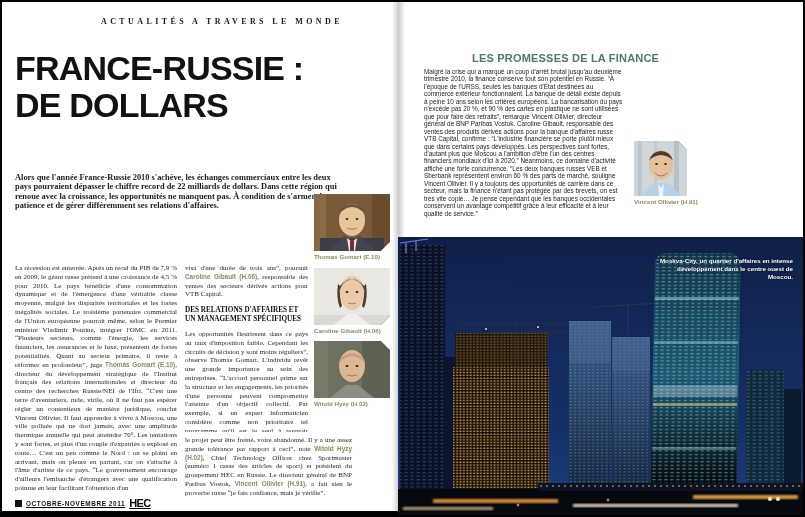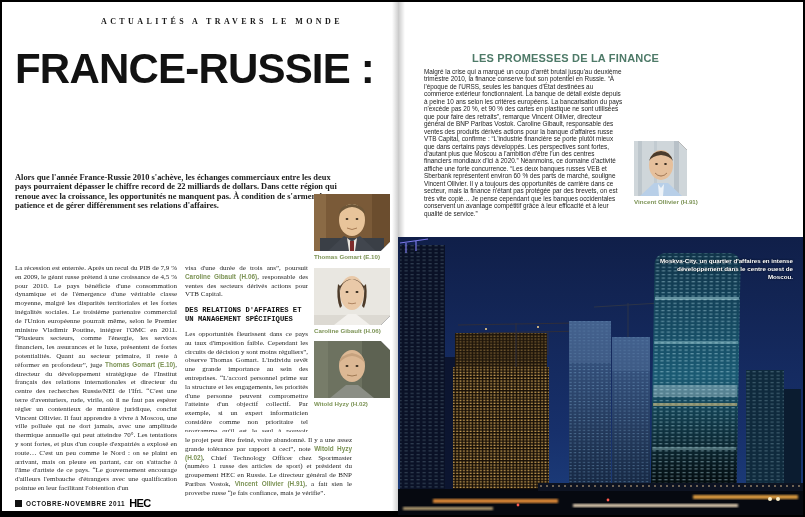--- a/index.html
+++ b/index.html
@@ -9,47 +9,47 @@
   .page-left{left:2px;top:2px;width:396px;height:509px;}
   .page-right{left:398px;top:2px;width:405px;height:513px;}
   .gutter-left{position:absolute;right:0;top:0;width:6px;height:100%;
     background:linear-gradient(270deg,rgba(0,0,0,.18),rgba(0,0,0,0));}
   .gutter-right{position:absolute;left:0;top:0;width:7px;height:235px;
     background:linear-gradient(90deg,rgba(0,0,0,.22),rgba(0,0,0,0));z-index:3;}
 
   
   .kicker{position:absolute;left:62px;top:15px;font-family:"Liberation Serif",serif;
     font-weight:700;font-size:8px;letter-spacing:3.4px;color:#1a1a1a;margin-left:37px;}
-  .headline{position:absolute;left:13px;top:48px;font-weight:800;font-size:42px;
+  .headline{position:absolute;left:13px;top:48px;font-weight:800;font-size:34px;
     line-height:37px;letter-spacing:-.8px;color:#121212;}
   .intro{position:absolute;left:13px;top:171px;width:333px;
     font-family:"Liberation Serif",serif;font-weight:700;font-size:8.4px;
     line-height:9.3px;color:#1c1c1c;}
   .bodycol{font-family:"Liberation Serif",serif;font-size:7px;line-height:8.8px;
     color:#1f1f1f;text-align:justify;}
   .col1{position:absolute;left:13px;top:262px;width:162px;height:243px;overflow:hidden;}
   .col2{position:absolute;left:183px;top:262px;width:123px;height:168px;overflow:hidden;}
-  .col2 .sub{font-family:Liberation Mono, monospace;font-weight:700;font-size:7.2px;
+  .col2 .sub{font-family:Liberation Serif, serif;font-weight:700;font-size:7.2px;
     line-height:8.4px;color:#101010;margin:7px 0;text-align:left;}
   .col2wide{position:absolute;left:183px;top:434px;width:167px;height:72px;overflow:hidden;}
   .hl-name{color:var(--name-green,#7c9355);font-weight:700;font-size:6.4px;
     font-family:"Liberation Sans",sans-serif;}
   .p-top{margin-top:0;}
 
   
   .pcard{position:absolute;width:76px;}
   .pcard .ph{position:relative;width:76px;height:57px;overflow:hidden;}
   .pcard-sm .ph{width:53px;height:55px;}
   .cap{margin-top:2px;font-weight:700;font-size:6.2px;color:var(--name-green,#7c9355);}
   .fold{position:absolute;width:9px;height:9px;}
   .fold-br{right:0;bottom:0;background:linear-gradient(to top left,#fff 48%,#b9b9b9 50%,rgba(0,0,0,0) 53%);}
   .fold-tr{right:0;top:0;background:linear-gradient(to bottom left,#fff 48%,#b9b9b9 50%,rgba(0,0,0,0) 53%);}
 
   
-  .footer{position:absolute;left:13px;top:496px;display:flex;align-items:center;gap:4px;}
+  .footer{position:absolute;left:13px;top:496px;display:flex;align-items:center;gap:4px;text-decoration:underline;}
   .pagebox{width:7px;height:7px;background:#111;display:inline-block;}
   .issue{font-weight:700;font-size:6.4px;letter-spacing:.6px;color:#111;}
   .heclogo{font-weight:900;font-size:11px;letter-spacing:-.6px;color:#000;line-height:1;}
 
   
   .fin-head{position:absolute;left:26px;top:50px;font-weight:700;font-size:11px;
     letter-spacing:.2px;color:var(--heading-green,#4e7a68);padding-left:48px;}
   .fin-body{position:absolute;left:26px;top:66px;width:199px;font-size:6.4px;
     line-height:7.45px;color:#222;}
   .pullquote{position:absolute;left:236px;top:13px;width:164px;font-weight:600;
@@ -64,20 +64,21 @@
 </head>
 <body>
 
 <div class="spread">
 
   <div class="page page-left">
     <div class="kicker">ACTUALITÉS A TRAVERS LE MONDE</div>
 
     <div class="headline">
       <div>FRANCE-RUSSIE :</div>
+      <div>DE DOLLARS</div>
     </div>
 
     <div class="intro">Alors que l'année France-Russie 2010 s'achève, les échanges commerciaux entre les deux pays pourraient dépasser le chiffre record de 22 milliards de dollars. Dans cette région qui renoue avec la croissance, les opportunités ne manquent pas. À condition de s'armer de patience et de gérer différemment ses relations d'affaires.</div>
 
     <div class="bodycol col1"><span>La récession est enterrée. Après un recul du PIB de 7,9 % en 2009, le géant russe prétend à une croissance de 4,5 % pour 2010. Le pays bénéficie d'une consommation dynamique et de l'émergence d'une véritable classe moyenne, malgré les disparités territoriales et les fortes inégalités sociales. Le troisième partenaire commercial de l'Union européenne pourrait même, selon le Premier ministre Vladimir Poutine, intégrer l'OMC en 2011. “Plusieurs secteurs, comme l'énergie, les services financiers, les assurances et le luxe, présentent de fortes potentialités. Quant au secteur primaire, il reste à réformer en profondeur”, juge </span><span class="hl-name">Thomas Gomart (E.10)</span><span>, directeur du développement stratégique de l'Institut français des relations internationales et directeur du centre des recherches Russie/NEI de l'Ifri. “C'est une terre d'aventuriers, rude, virile, où il ne faut pas espérer régler un contentieux de manière juridique, conclut Vincent Ollivier. Il faut apprendre à vivre à Moscou, une ville polluée qui ne dort jamais, avec une amplitude thermique annuelle qui peut atteindre 70°. Les tentations y sont fortes, et plus d'un couple d'expatriés a explosé en route… C'est un peu comme le Nord : on se plaint en arrivant, mais on pleure en partant, car on s'attache à l'âme d'artiste de ce pays. “Le gouvernement encourage d'ailleurs l'embauche d'étrangers avec une qualification pointue en leur facilitant l'obtention d'un</span></div>
 
     <div class="col2">
       <div class="bodycol p-top"><span>visa d'une durée de trois ans”, poursuit </span><span class="hl-name">Caroline Gibault (H.06)</span><span>, responsable des ventes des secteurs dérivés actions pour VTB Capital.</span></div>
       <div class="sub">DES RELATIONS D'AFFAIRES ET UN MANAGEMENT SPÉCIFIQUES</div>
       <div class="bodycol">Les opportunités fleurissent dans ce pays au taux d'imposition faible. Cependant les circuits de décision y sont moins réguliers”, observe Thomas Gomart. L'individu revêt une grande importance au sein des entreprises. “L'accord personnel prime sur la structure et les engagements, les priorités d'une personne peuvent compromettre l'atteinte d'un objectif collectif. Par exemple, si un expert informaticien considère comme non prioritaire tel programme qu'il est le seul à pouvoir développer,</div>

